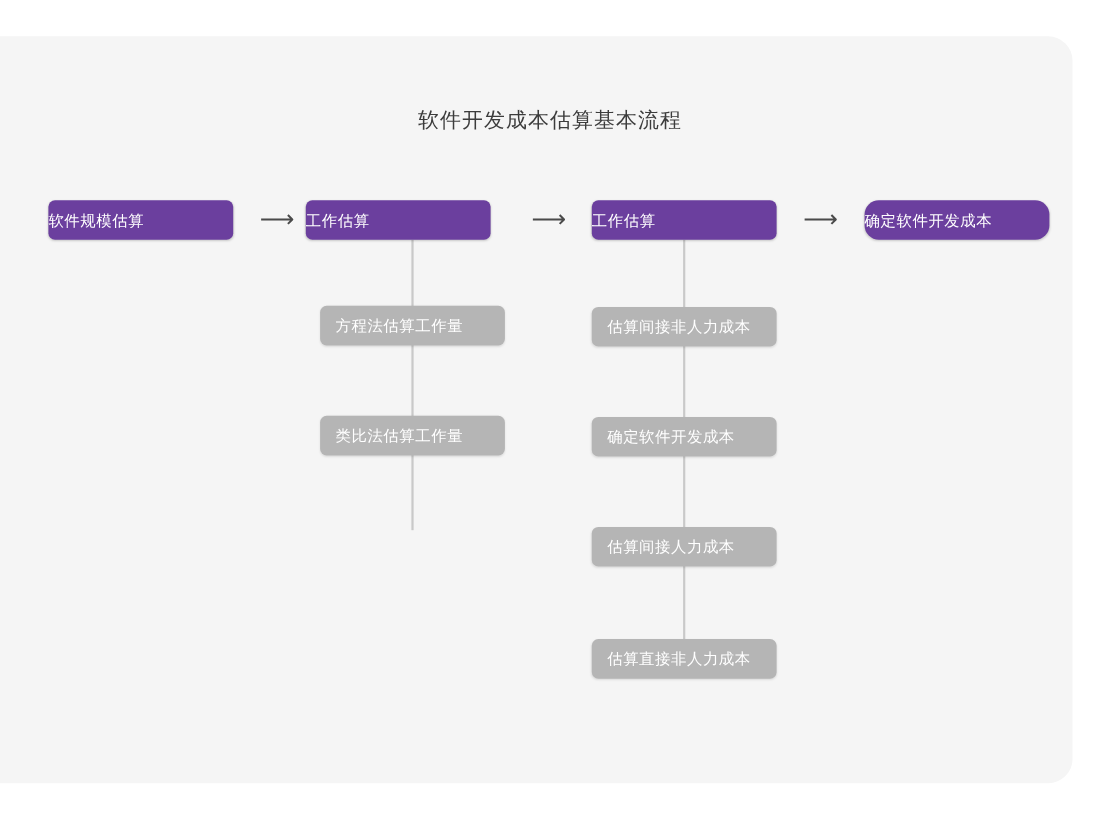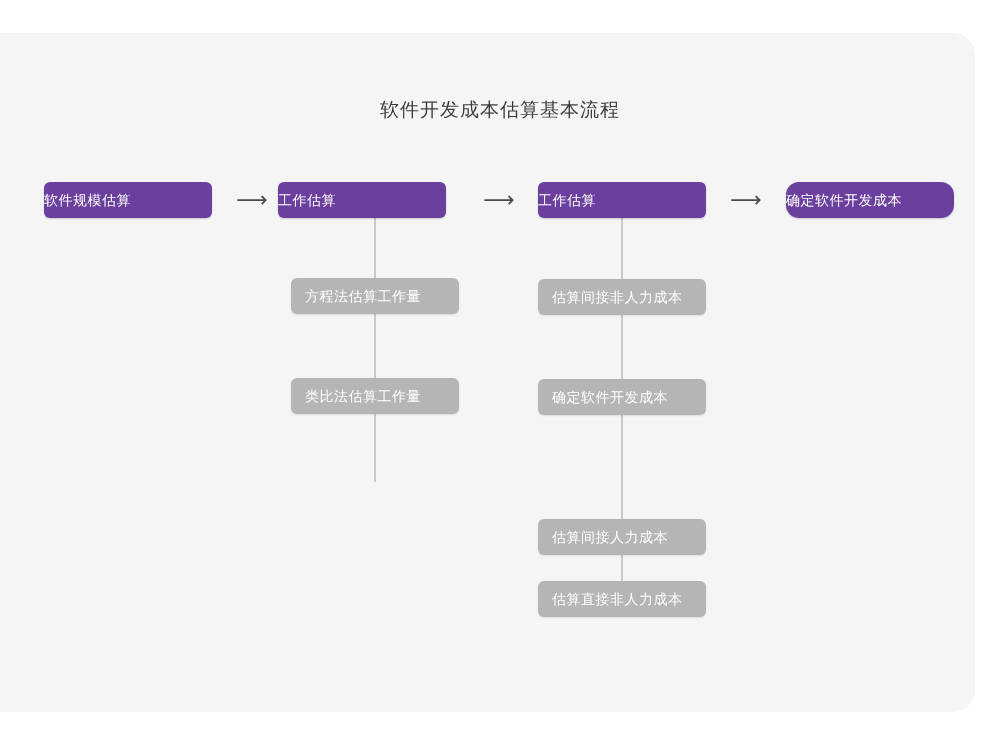--- a/index.html
+++ b/index.html
@@ -150,21 +150,21 @@
 
 
     <div class="node secondary" style="left:538px; top:279px;">
       <span>估算间接非人力成本</span>
     </div>
 
     <div class="node secondary" style="left:538px; top:379px;">
       <span>确定软件开发成本</span>
     </div>
 
-    <div class="node secondary" style="left:538px; top:479px;margin-top:40px;">
+    <div class="node secondary" style="left:538px; top:479px;">
       <span>估算间接人力成本</span>
     </div>
 
     <div class="node secondary" style="left:538px; top:581px;">
       <span>估算直接非人力成本</span>
     </div>
 
   </div>
 </div>
 

